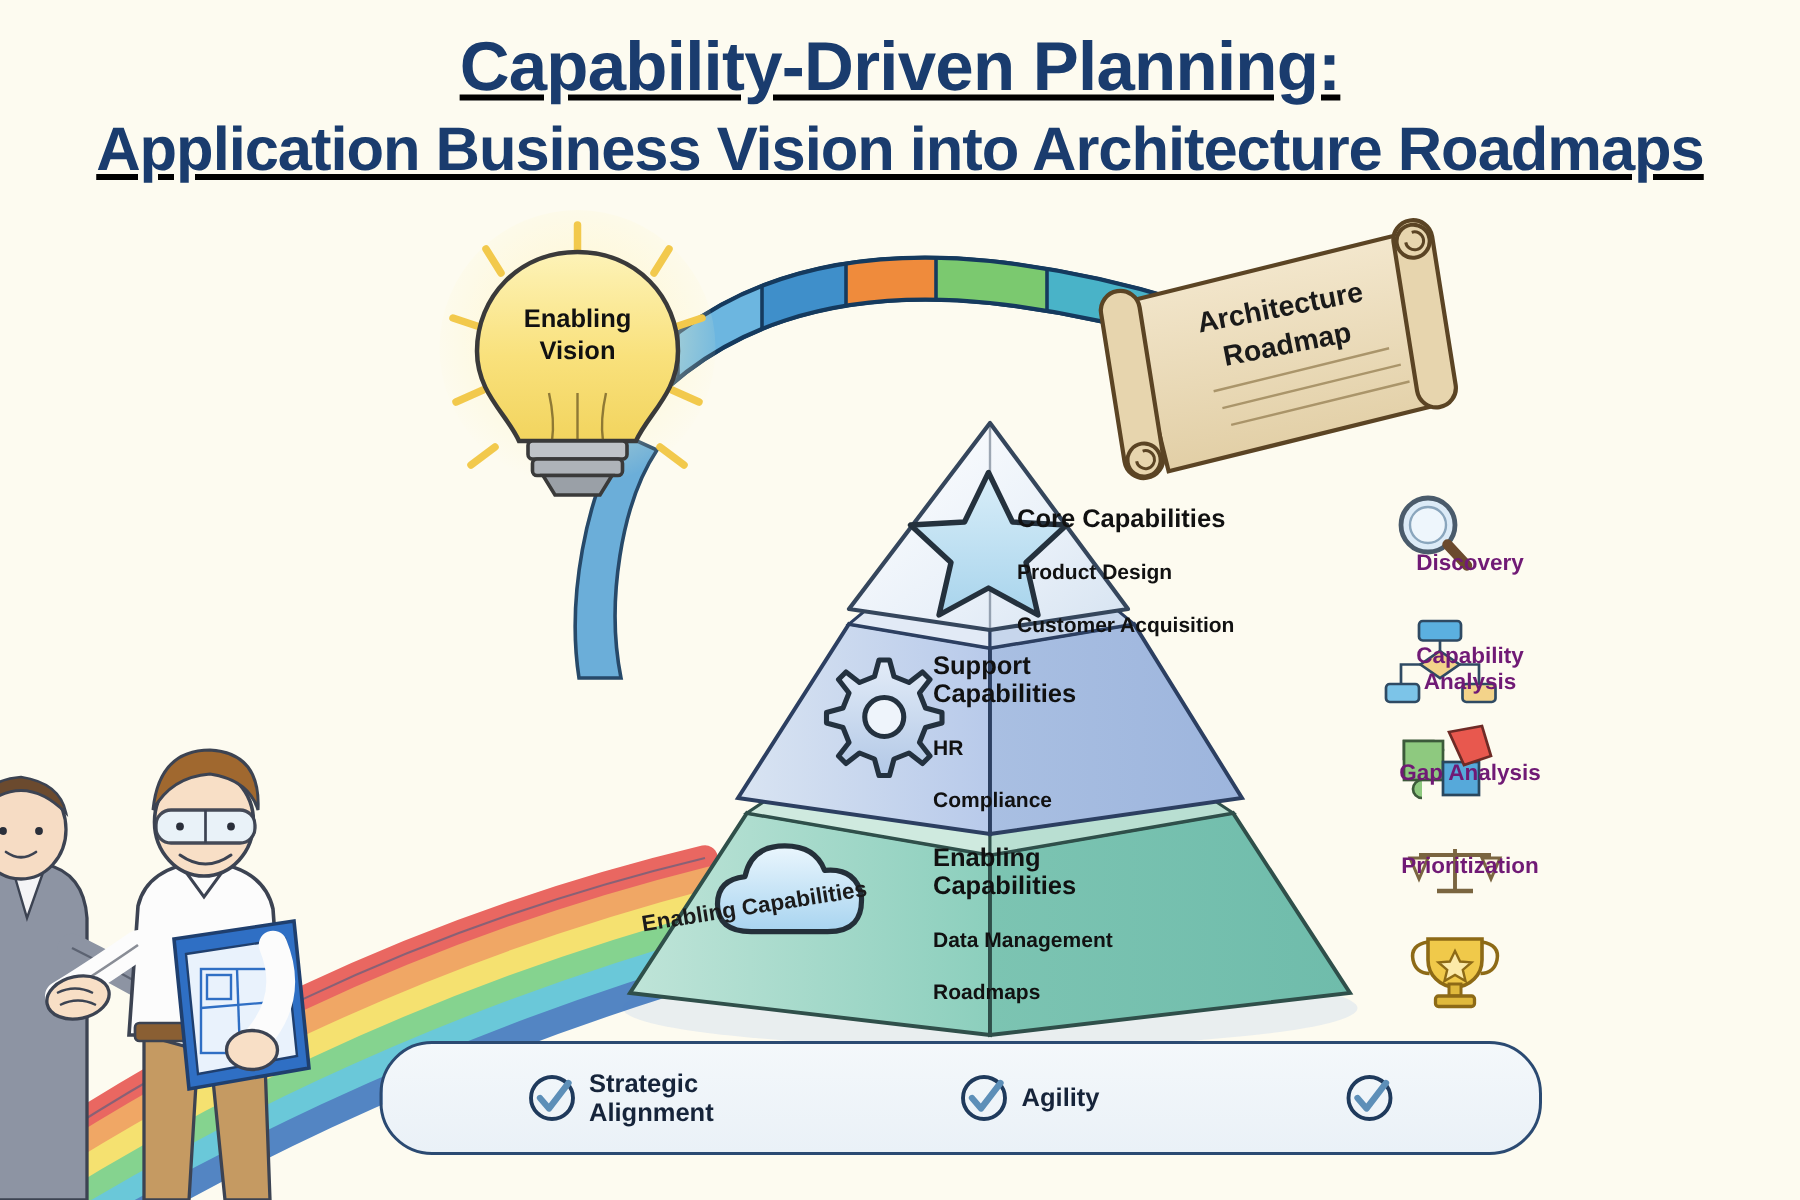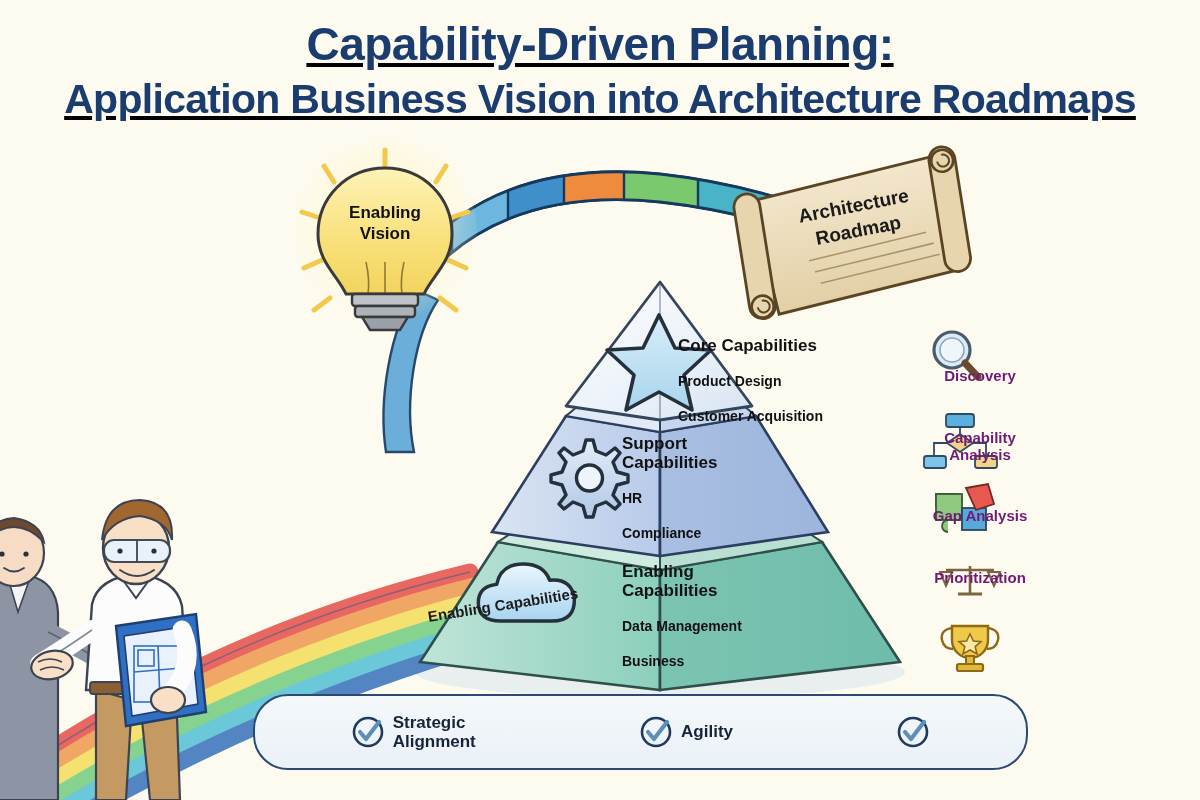--- a/index.html
+++ b/index.html
@@ -416,21 +416,21 @@
     <div class="tier-head">Support</div>
     <div class="tier-head">Capabilities</div>
     <div class="tier-sub">HR</div>
     <div class="tier-sub">Compliance</div>
   </div>
 
   <div class="tier-text" id="enabling-text">
     <div class="tier-head">Enabling</div>
     <div class="tier-head">Capabilities</div>
     <div class="tier-sub">Data Management</div>
-    <div class="tier-sub">Business</div>
+    <div class="tier-sub">Roadmaps</div>
   </div>
 
   <div class="base-face-label">Enabling Capabilities</div>
 
   <div class="abs" id="steps">
 
     <div class="step">
       <div class="step-ico"></div>
       <div class="step-label">
         <span>Discovery</span>

